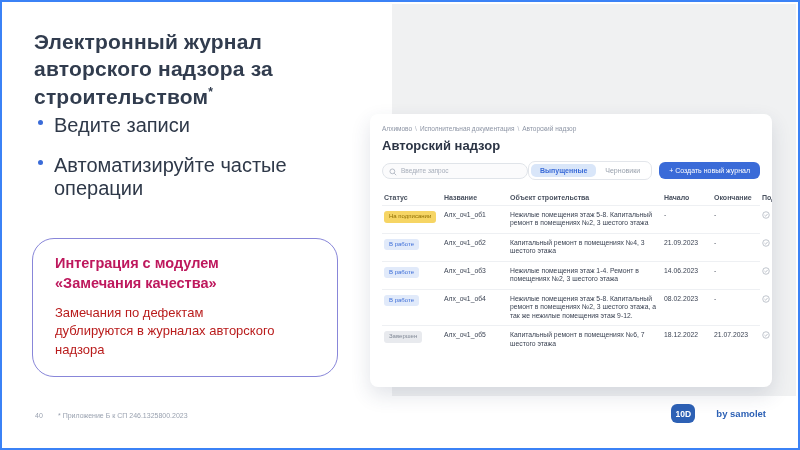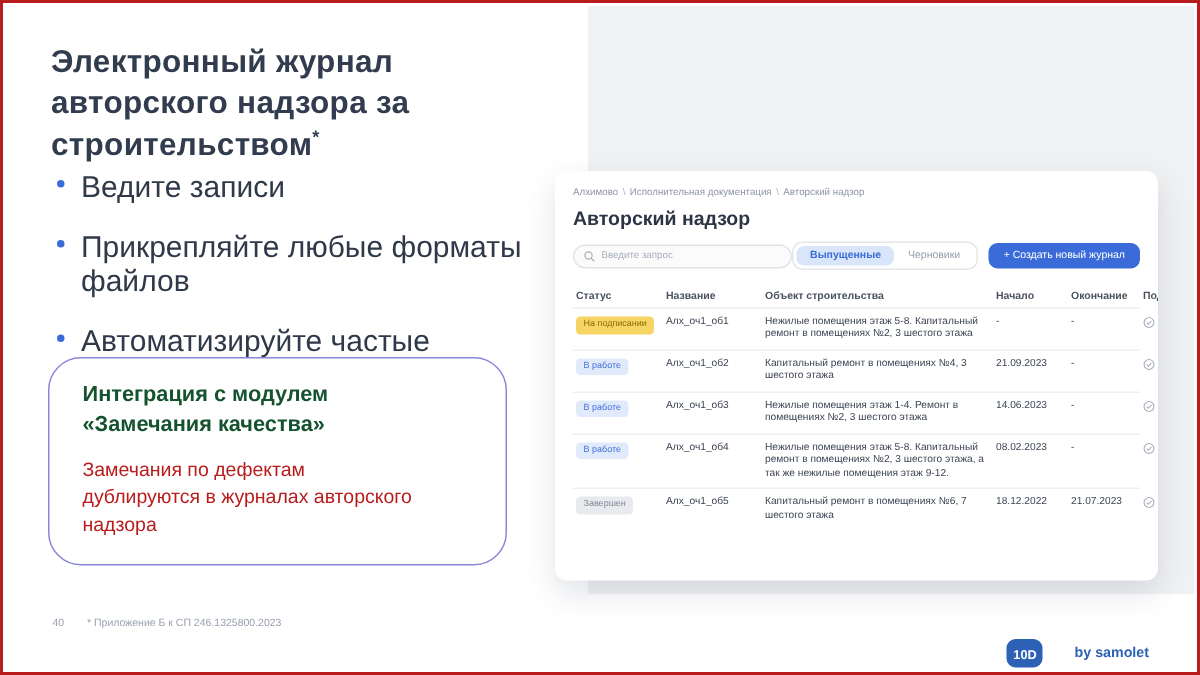--- a/index.html
+++ b/index.html
@@ -2,21 +2,21 @@
 <html><head>
 <meta charset="utf-8">
 <style>
   html,body{margin:0;padding:0;}
   body{
     width:800px;height:450px;position:relative;overflow:hidden;
     font-family:"Liberation Sans",sans-serif;background:#ffffff;
   }
   .slide{
     position:absolute;inset:0;box-sizing:border-box;
-    border:2px solid #b91c1c;background:#ffffff;overflow:hidden;
+    border:2px solid #3b82f6;background:#ffffff;overflow:hidden;
   }
   .right-bg{
     position:absolute;left:390px;top:2px;right:2px;height:392px;
     background:#f0f1f2;
   }
 
   
   .slide-title{
     position:absolute;left:32px;top:26px;width:350px;
     font-size:21px;font-weight:bold;color:#313c4e;line-height:1.3;
@@ -34,35 +34,35 @@
   .bullet-list li::before{
     content:"";position:absolute;left:2px;top:6px;width:5px;height:5px;
     border-radius:50%;background:#3a6bd8;
   }
   .callout{
     position:absolute;left:30px;top:236px;width:262px;
     border:1.5px solid #8886d9;border-radius:22px;
     padding:15px 20px 17px 22px;background:#ffffff;
   }
   .callout-heading{
-    font-size:14.5px;font-weight:bold;color:#14532d;line-height:1.35;
+    font-size:14.5px;font-weight:bold;color:#be185d;line-height:1.35;
   }
   .callout-body{
     margin-top:11px;font-size:13px;color:#b91c1c;line-height:1.4;width:230px;
   }
   .page-number{
     position:absolute;left:33px;top:410px;font-size:7px;color:#9aa2b0;
   }
   .footnote{
     position:absolute;left:56px;top:410px;font-size:7px;color:#9aa2b0;
   }
 
   
   .logo{
-    position:absolute;right:32px;top:424px;display:flex;align-items:center;gap:5px;margin-left:45px;
+    position:absolute;right:32px;top:402px;display:flex;align-items:center;gap:5px;margin-left:45px;
   }
   .logo-badge{
     width:24px;height:19px;border-radius:6px;background:#2d61b5;color:#fff;
     font-size:8.5px;font-weight:bold;display:flex;align-items:center;justify-content:center;
   }
   .logo-text{font-size:9.5px;font-weight:bold;color:#2d61b5;padding-left:16px;}
 
   
   .app-card{
     position:absolute;left:368px;top:112px;width:402px;height:273px;
@@ -122,21 +122,20 @@
 </head>
 <body>
 
 <div class="slide">
   <div class="right-bg"></div>
 
   <div class="slide-title"><span>Электронный журнал авторского надзора за строительством</span><sup>*</sup></div>
 
   <ul class="bullet-list">
     <li>Ведите записи</li>
-    <li>Прикрепляйте любые форматы файлов</li>
     <li>Автоматизируйте частые операции</li>
   </ul>
 
   <div class="callout">
     <div class="callout-heading">
       <div>Интеграция с модулем</div>
       <div>«Замечания качества»</div>
     </div>
     <div class="callout-body">Замечания по дефектам дублируются в журналах авторского надзора</div>
   </div>

